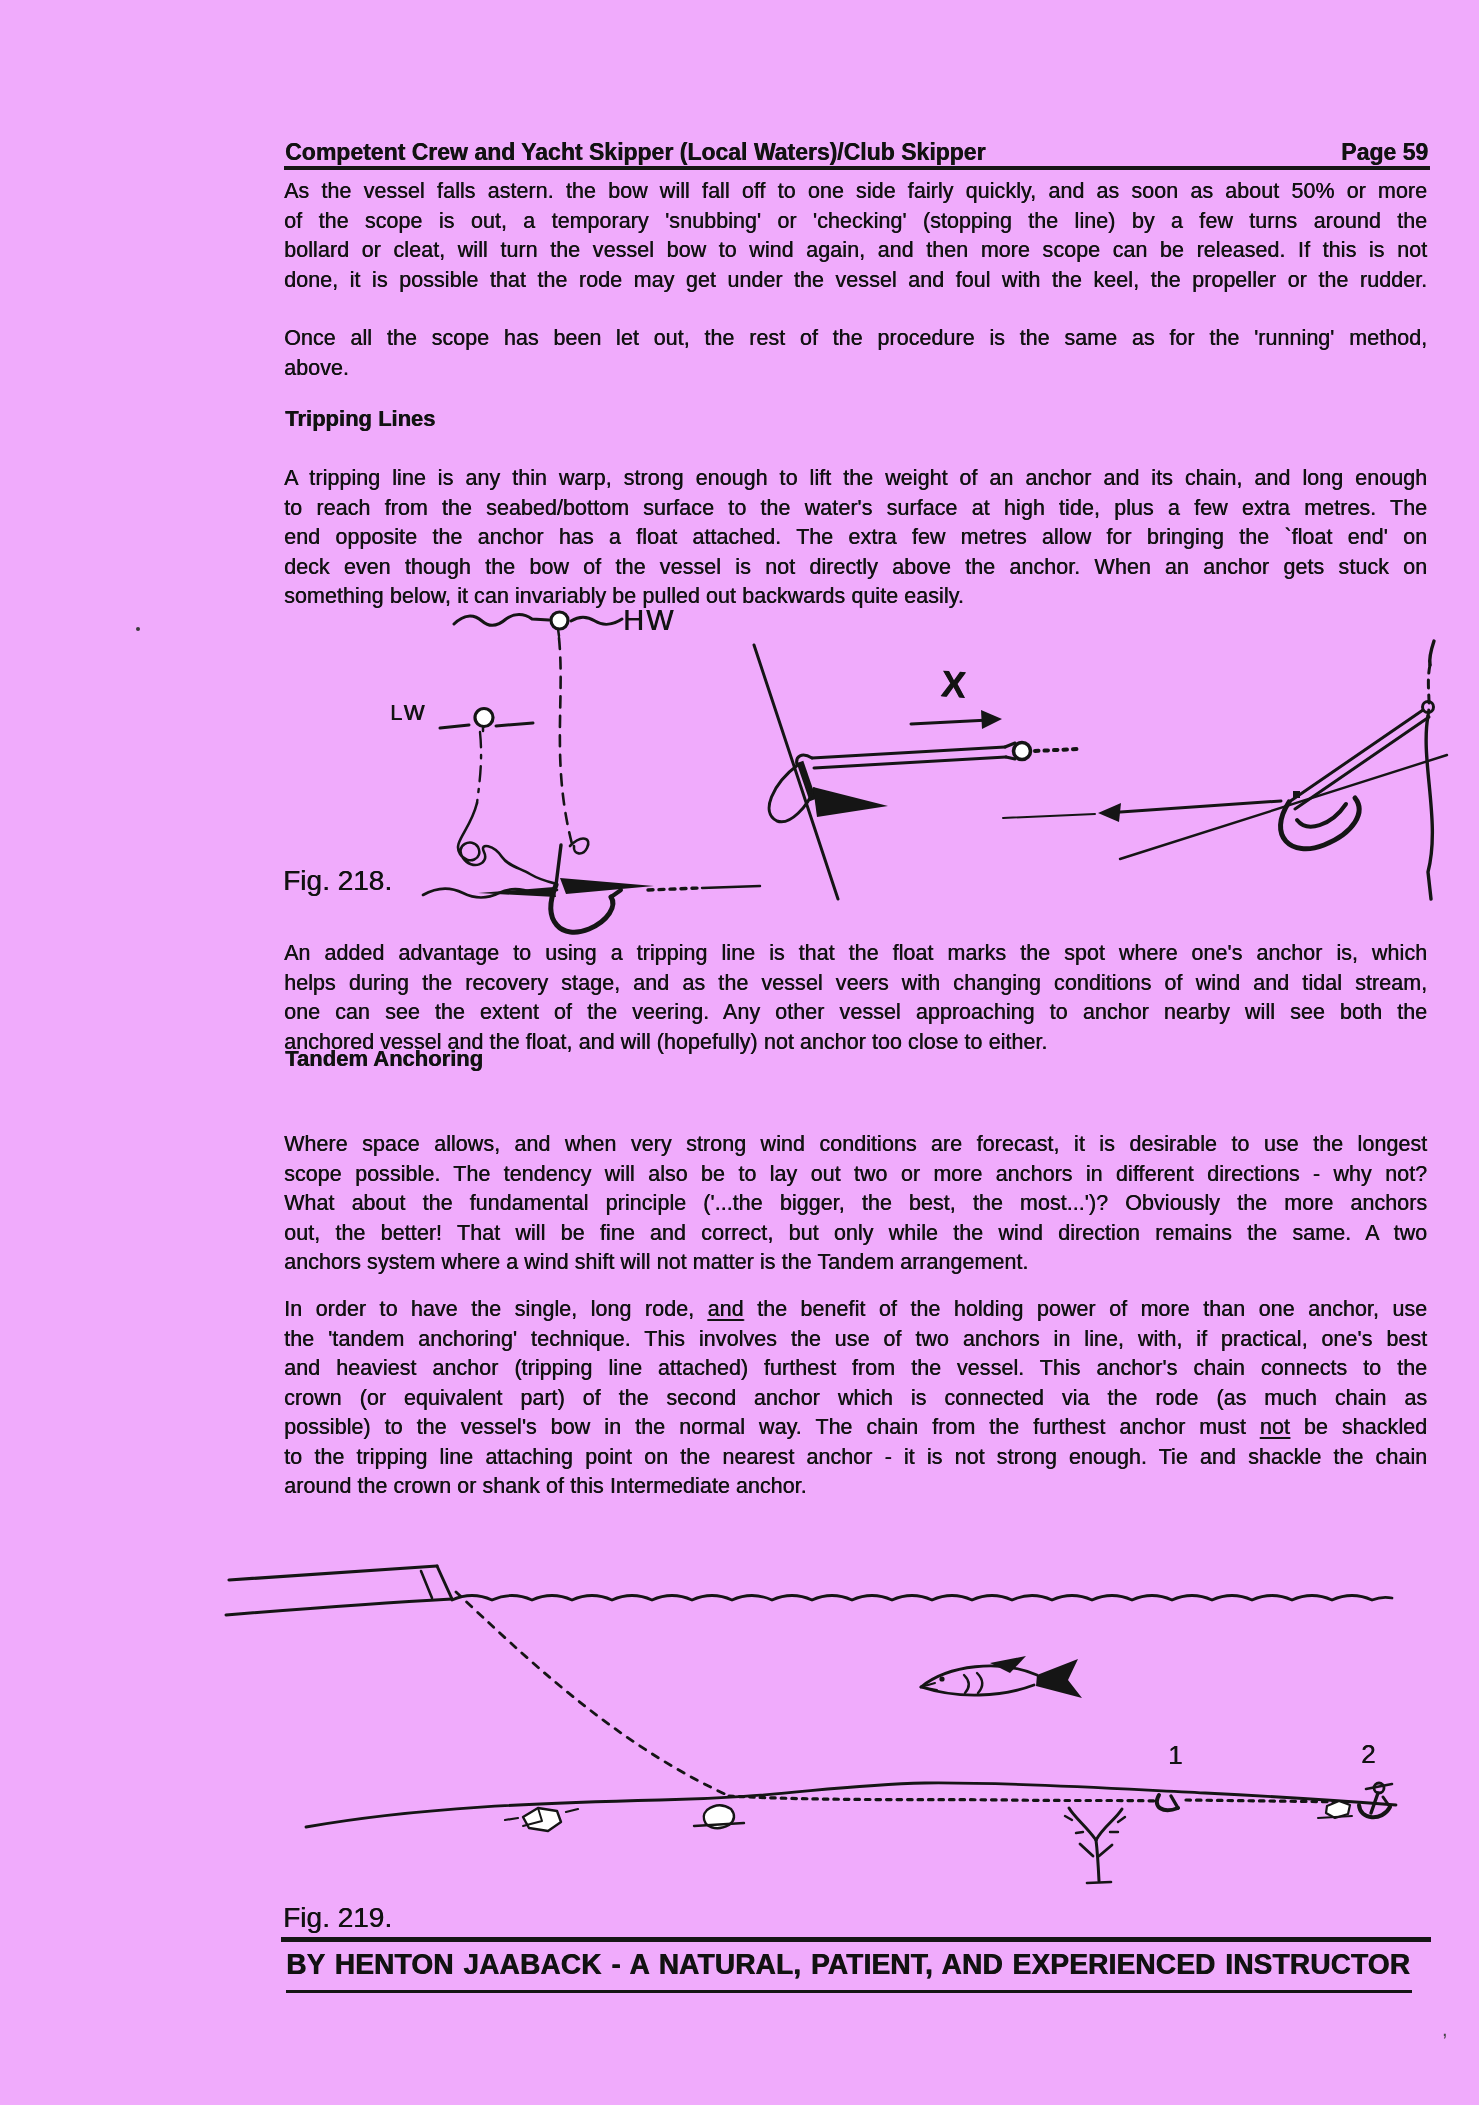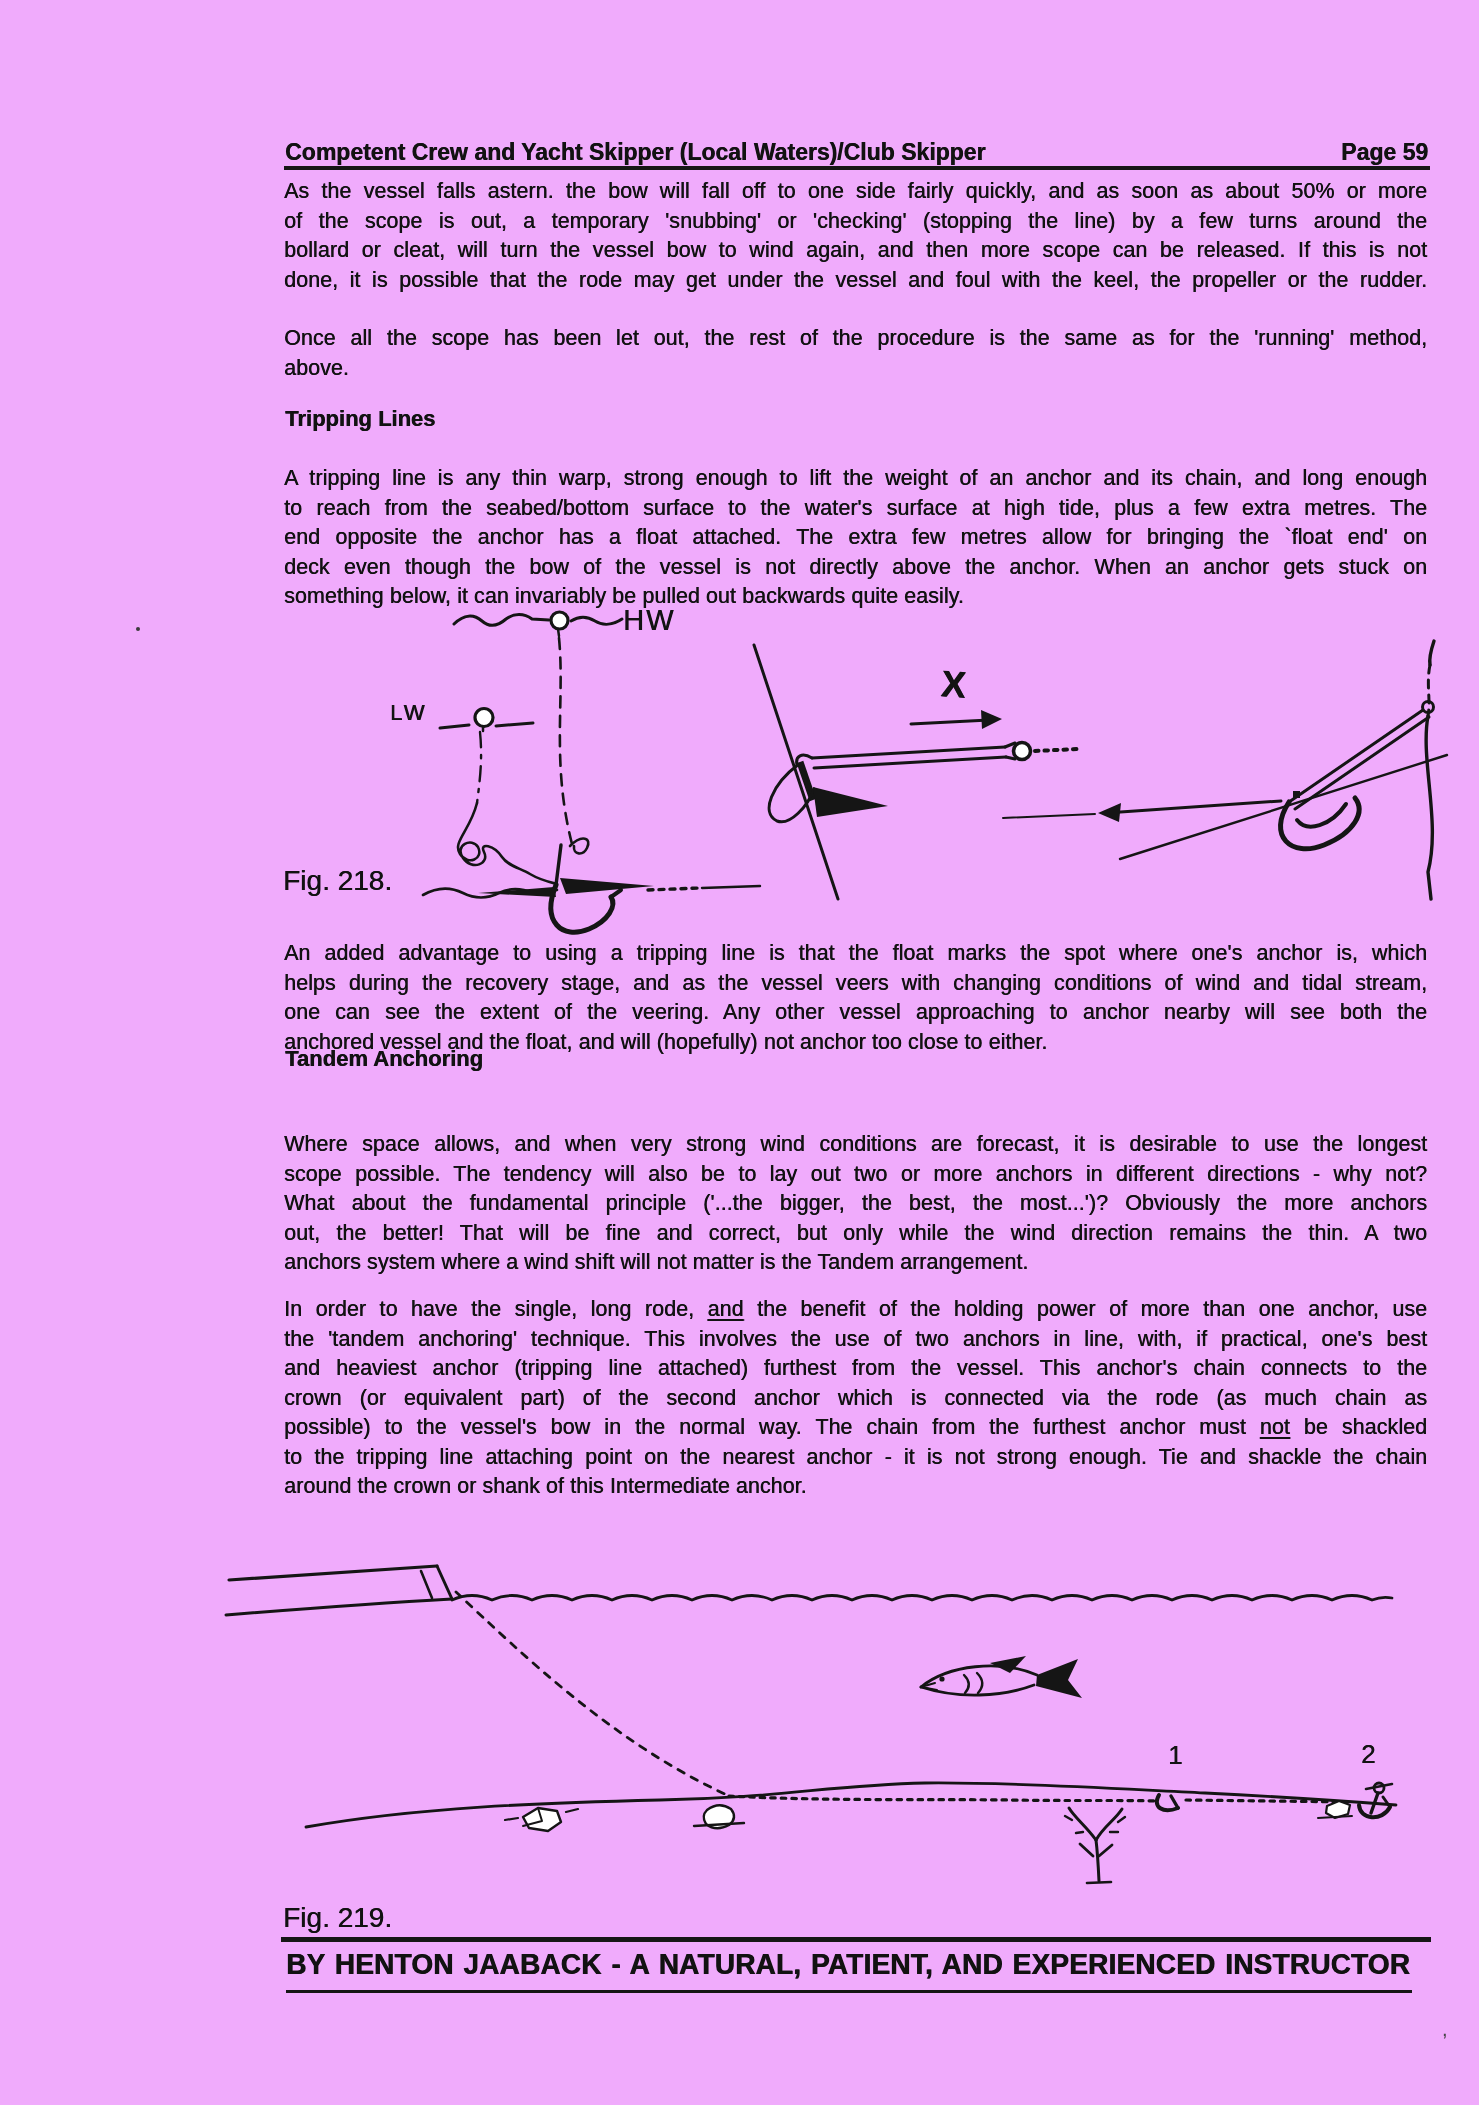--- a/index.html
+++ b/index.html
@@ -81,21 +81,21 @@
       <div class="line">helps during the recovery stage, and as the vessel veers with changing conditions of wind and tidal stream,</div>
       <div class="line">one can see the extent of the veering. Any other vessel approaching to anchor nearby will see both the</div>
       <div class="line line-left">anchored vessel and the float, and will (hopefully) not anchor too close to either.</div>
     </div>
 
   <div class="h" style="top:1044px;">Tandem Anchoring</div>
   <div class="para" style="top:1130px;">
       <div class="line">Where space allows, and when very strong wind conditions are forecast, it is desirable to use the longest</div>
       <div class="line">scope possible. The tendency will also be to lay out two or more anchors in different directions - why not?</div>
       <div class="line">What about the fundamental principle ('...the bigger, the best, the most...')? Obviously the more anchors</div>
-      <div class="line">out, the better!  That will be fine and correct, but only while the wind direction remains the thin. A two</div>
+      <div class="line">out, the better!  That will be fine and correct, but only while the wind direction remains the same. A two</div>
       <div class="line line-left">anchors system where a wind shift will not matter is the Tandem arrangement.</div>
     </div>
   <div class="para" style="top:1295px;">
       <div class="line">In order to have the single, long rode, <u>and</u> the benefit of the holding power of more than one anchor, use</div>
       <div class="line">the 'tandem anchoring' technique. This involves the use of two anchors in line, with, if practical, one's best</div>
       <div class="line">and heaviest anchor (tripping line attached) furthest from the vessel. This anchor's chain connects to the</div>
       <div class="line">crown (or equivalent part) of the second anchor which is connected via the rode (as much chain as</div>
       <div class="line">possible) to the vessel's bow in the normal way. The chain from the furthest anchor must <u>not</u> be shackled</div>
       <div class="line">to the tripping line attaching point on the nearest anchor - it is not strong enough. Tie and shackle the chain</div>
       <div class="line line-left">around the crown or shank of this Intermediate anchor.</div>

